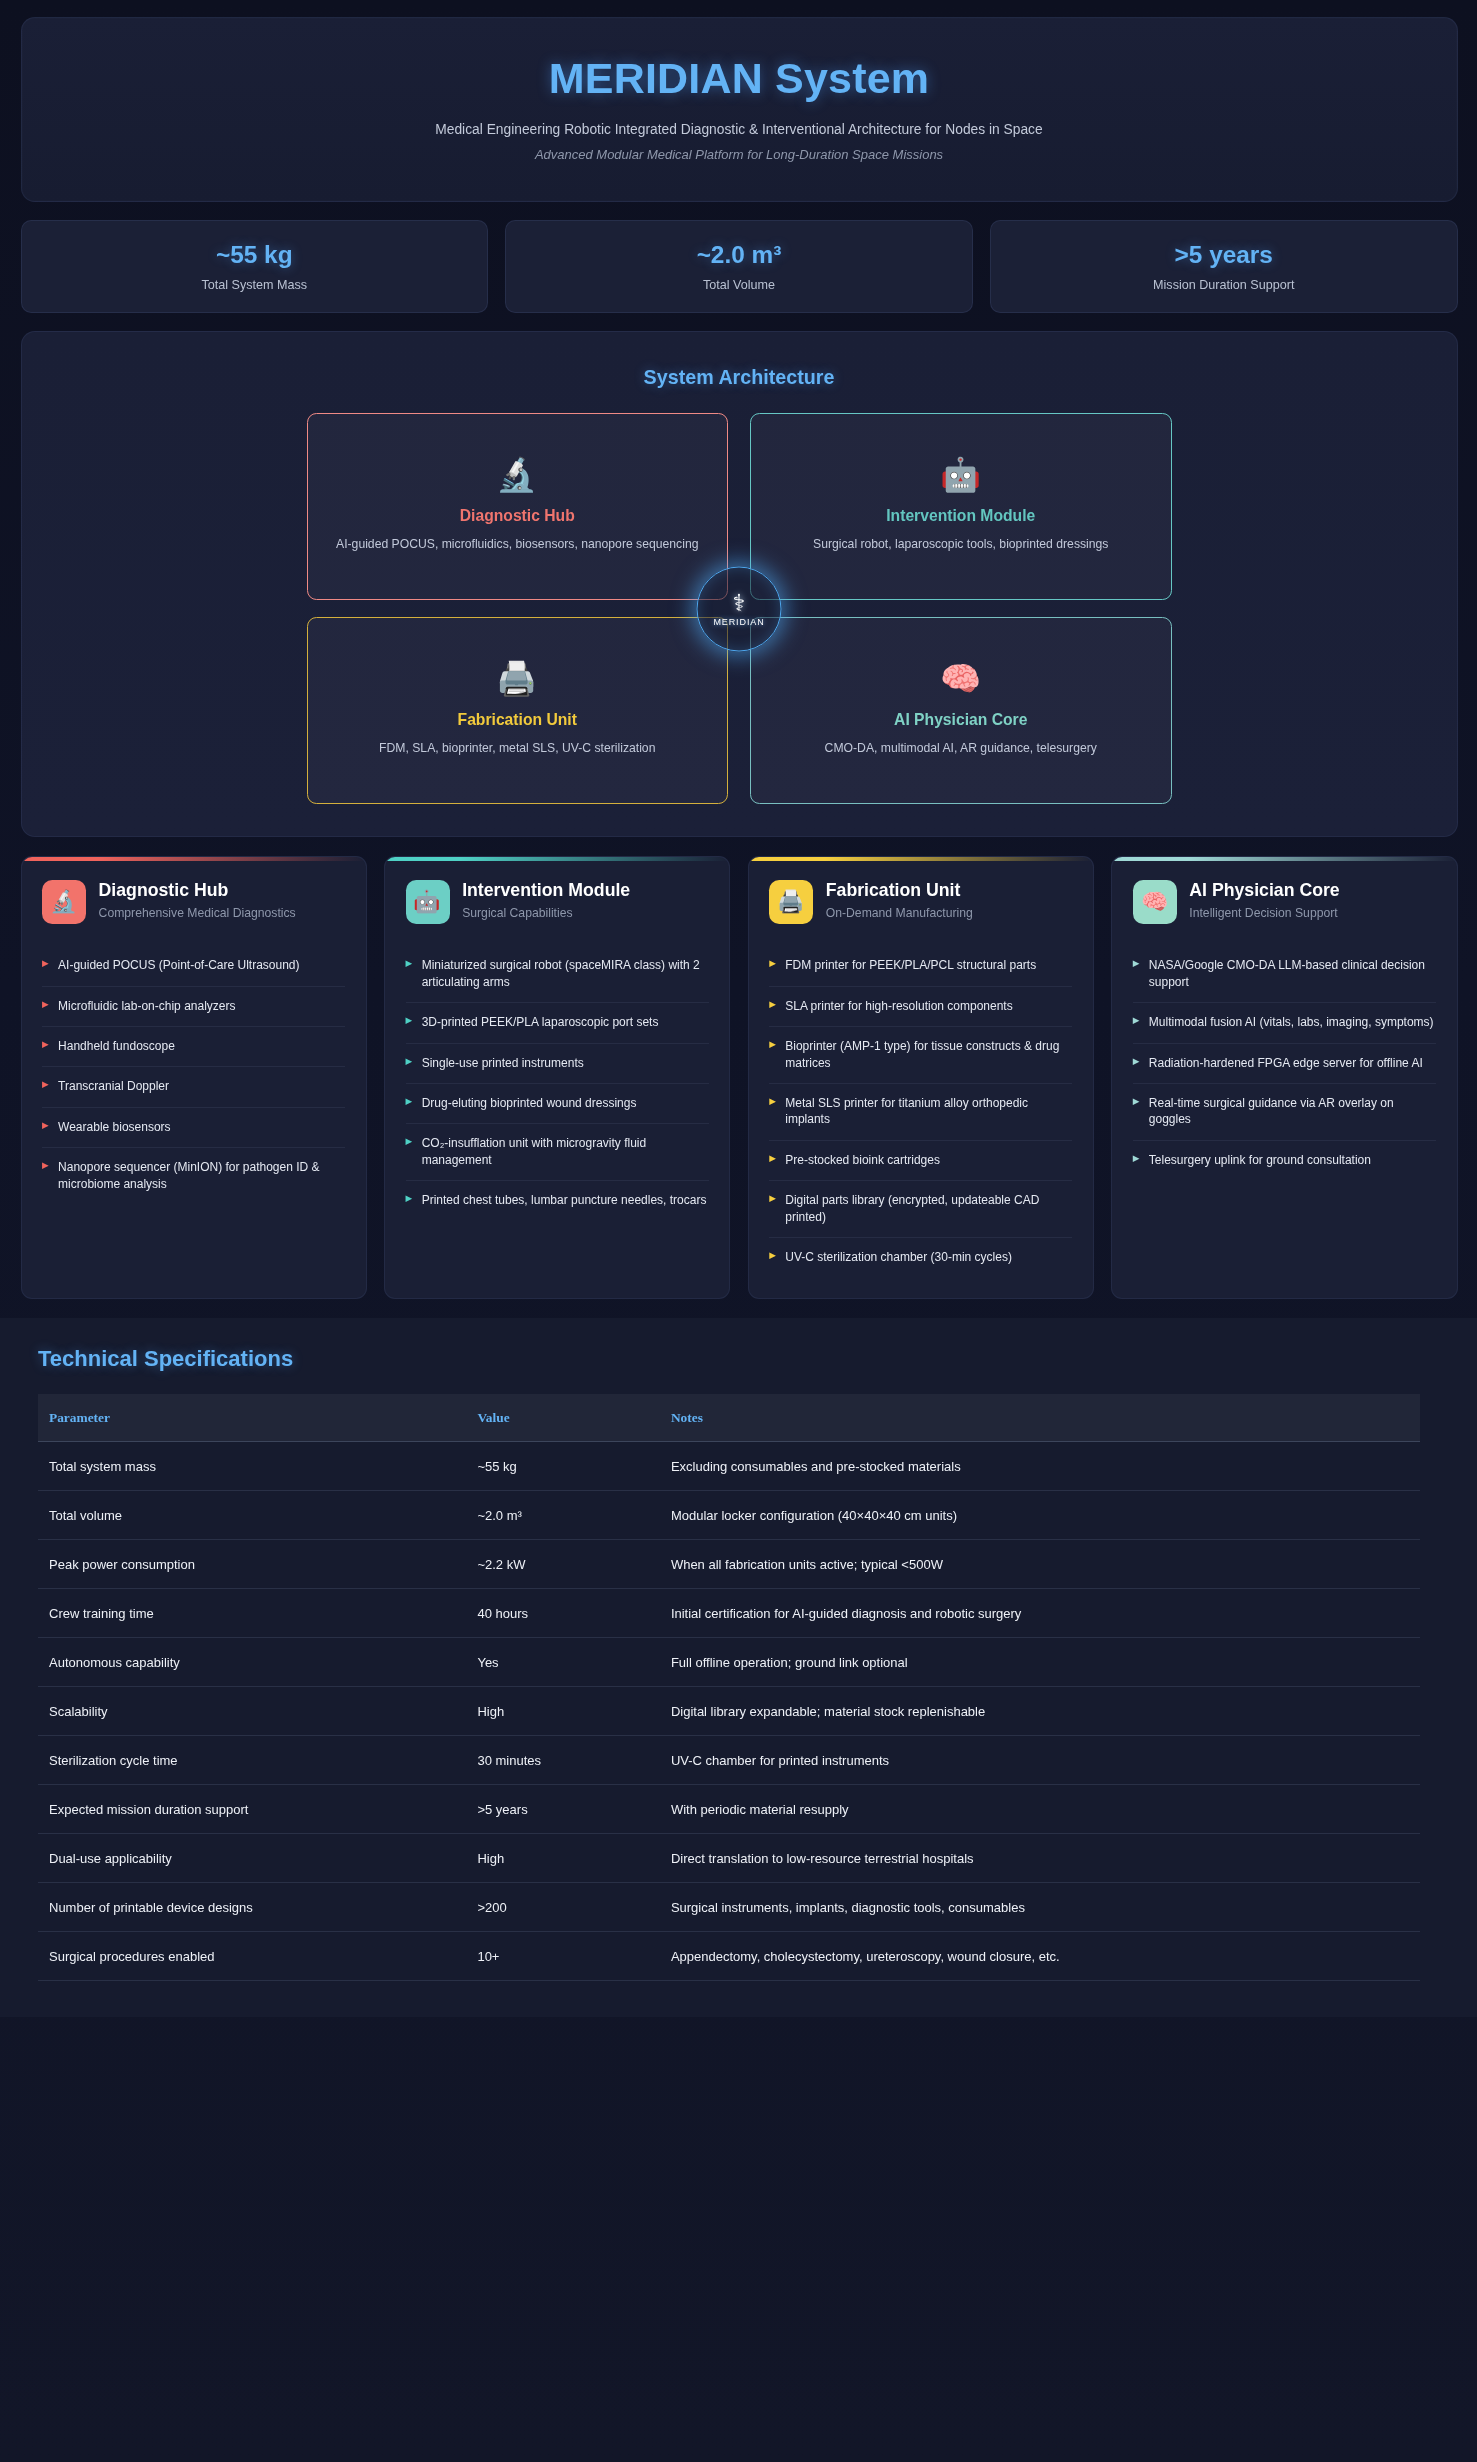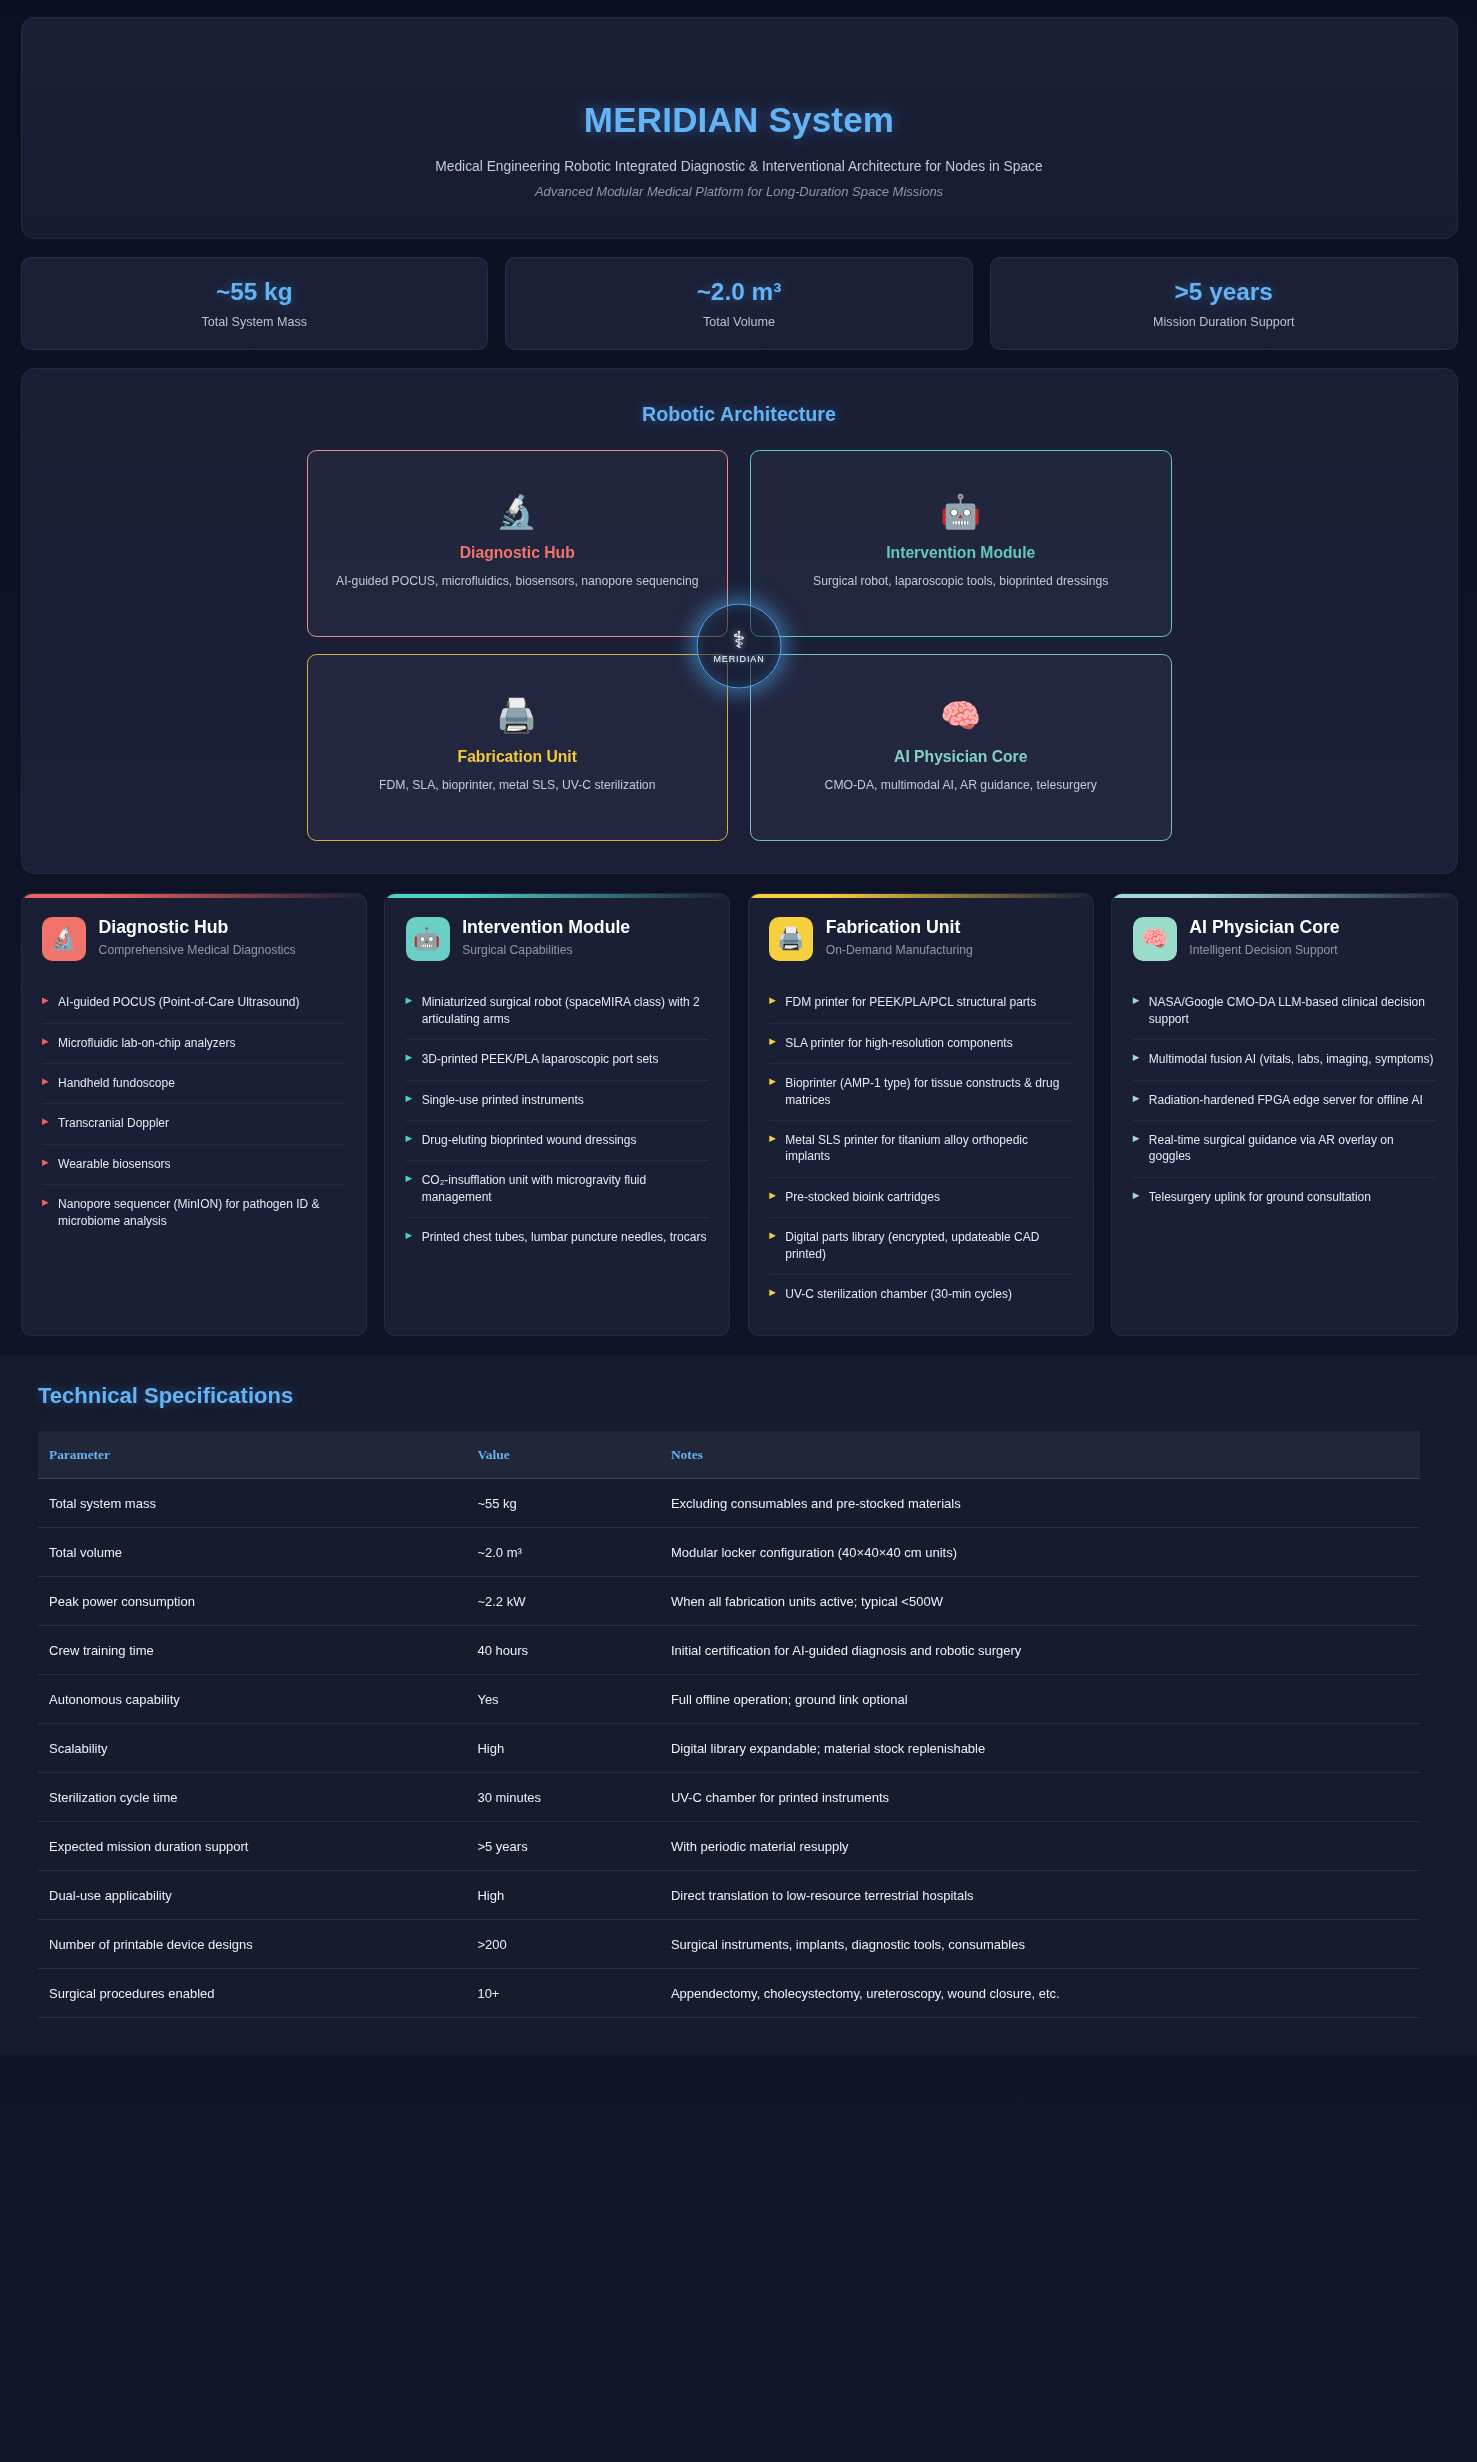--- a/index.html
+++ b/index.html
@@ -21,27 +21,26 @@
   
   .hero {
     border-radius: 14px;
     background: linear-gradient(180deg, #1a1f36 0%, #171c31 100%);
     border: 0.8px solid rgba(120,150,220,0.10);
     padding: 36px 31.5px 39px 31.5px;
     text-align: center;
     box-shadow: 0 0 0 0.8px rgba(255,255,255,0.015) inset;
   }
   .hero h1 {
-    font-size: 35px;
+    font-size: 43px;
     font-weight: bold;
     color: #63b3f5;
     letter-spacing: 0.2px;
     text-shadow: 0 0 14px rgba(80,160,250,0.45);
     margin-bottom: 19px;
-    margin-top: 46px;
   }
   .hero .sub1 {
     font-size: 13.8px;
     color: #c3cada;
     margin-bottom: 10.2px;
     font-weight: 400;
   }
   .hero .sub2 {
     font-size: 13px;
     color: #8e97ab;
@@ -248,21 +247,21 @@
       <div class="val">~2.0 m³</div>
       <div class="lbl">Total Volume</div>
     </div>
     <div class="stat">
       <div class="val">&gt;5 years</div>
       <div class="lbl">Mission Duration Support</div>
     </div>
   </div>
 
   <div class="arch-panel">
-    <div class="arch-title">Robotic Architecture</div>
+    <div class="arch-title">System Architecture</div>
     <div class="arch-grid">
 
       <div class="arch-box b-diag">
         <div class="icon">🔬</div>
         <div class="nm">Diagnostic Hub</div>
         <div class="ds">AI-guided POCUS, microfluidics, biosensors, nanopore sequencing</div>
       </div>
 
       <div class="arch-box b-int">
         <div class="icon">🤖</div>

